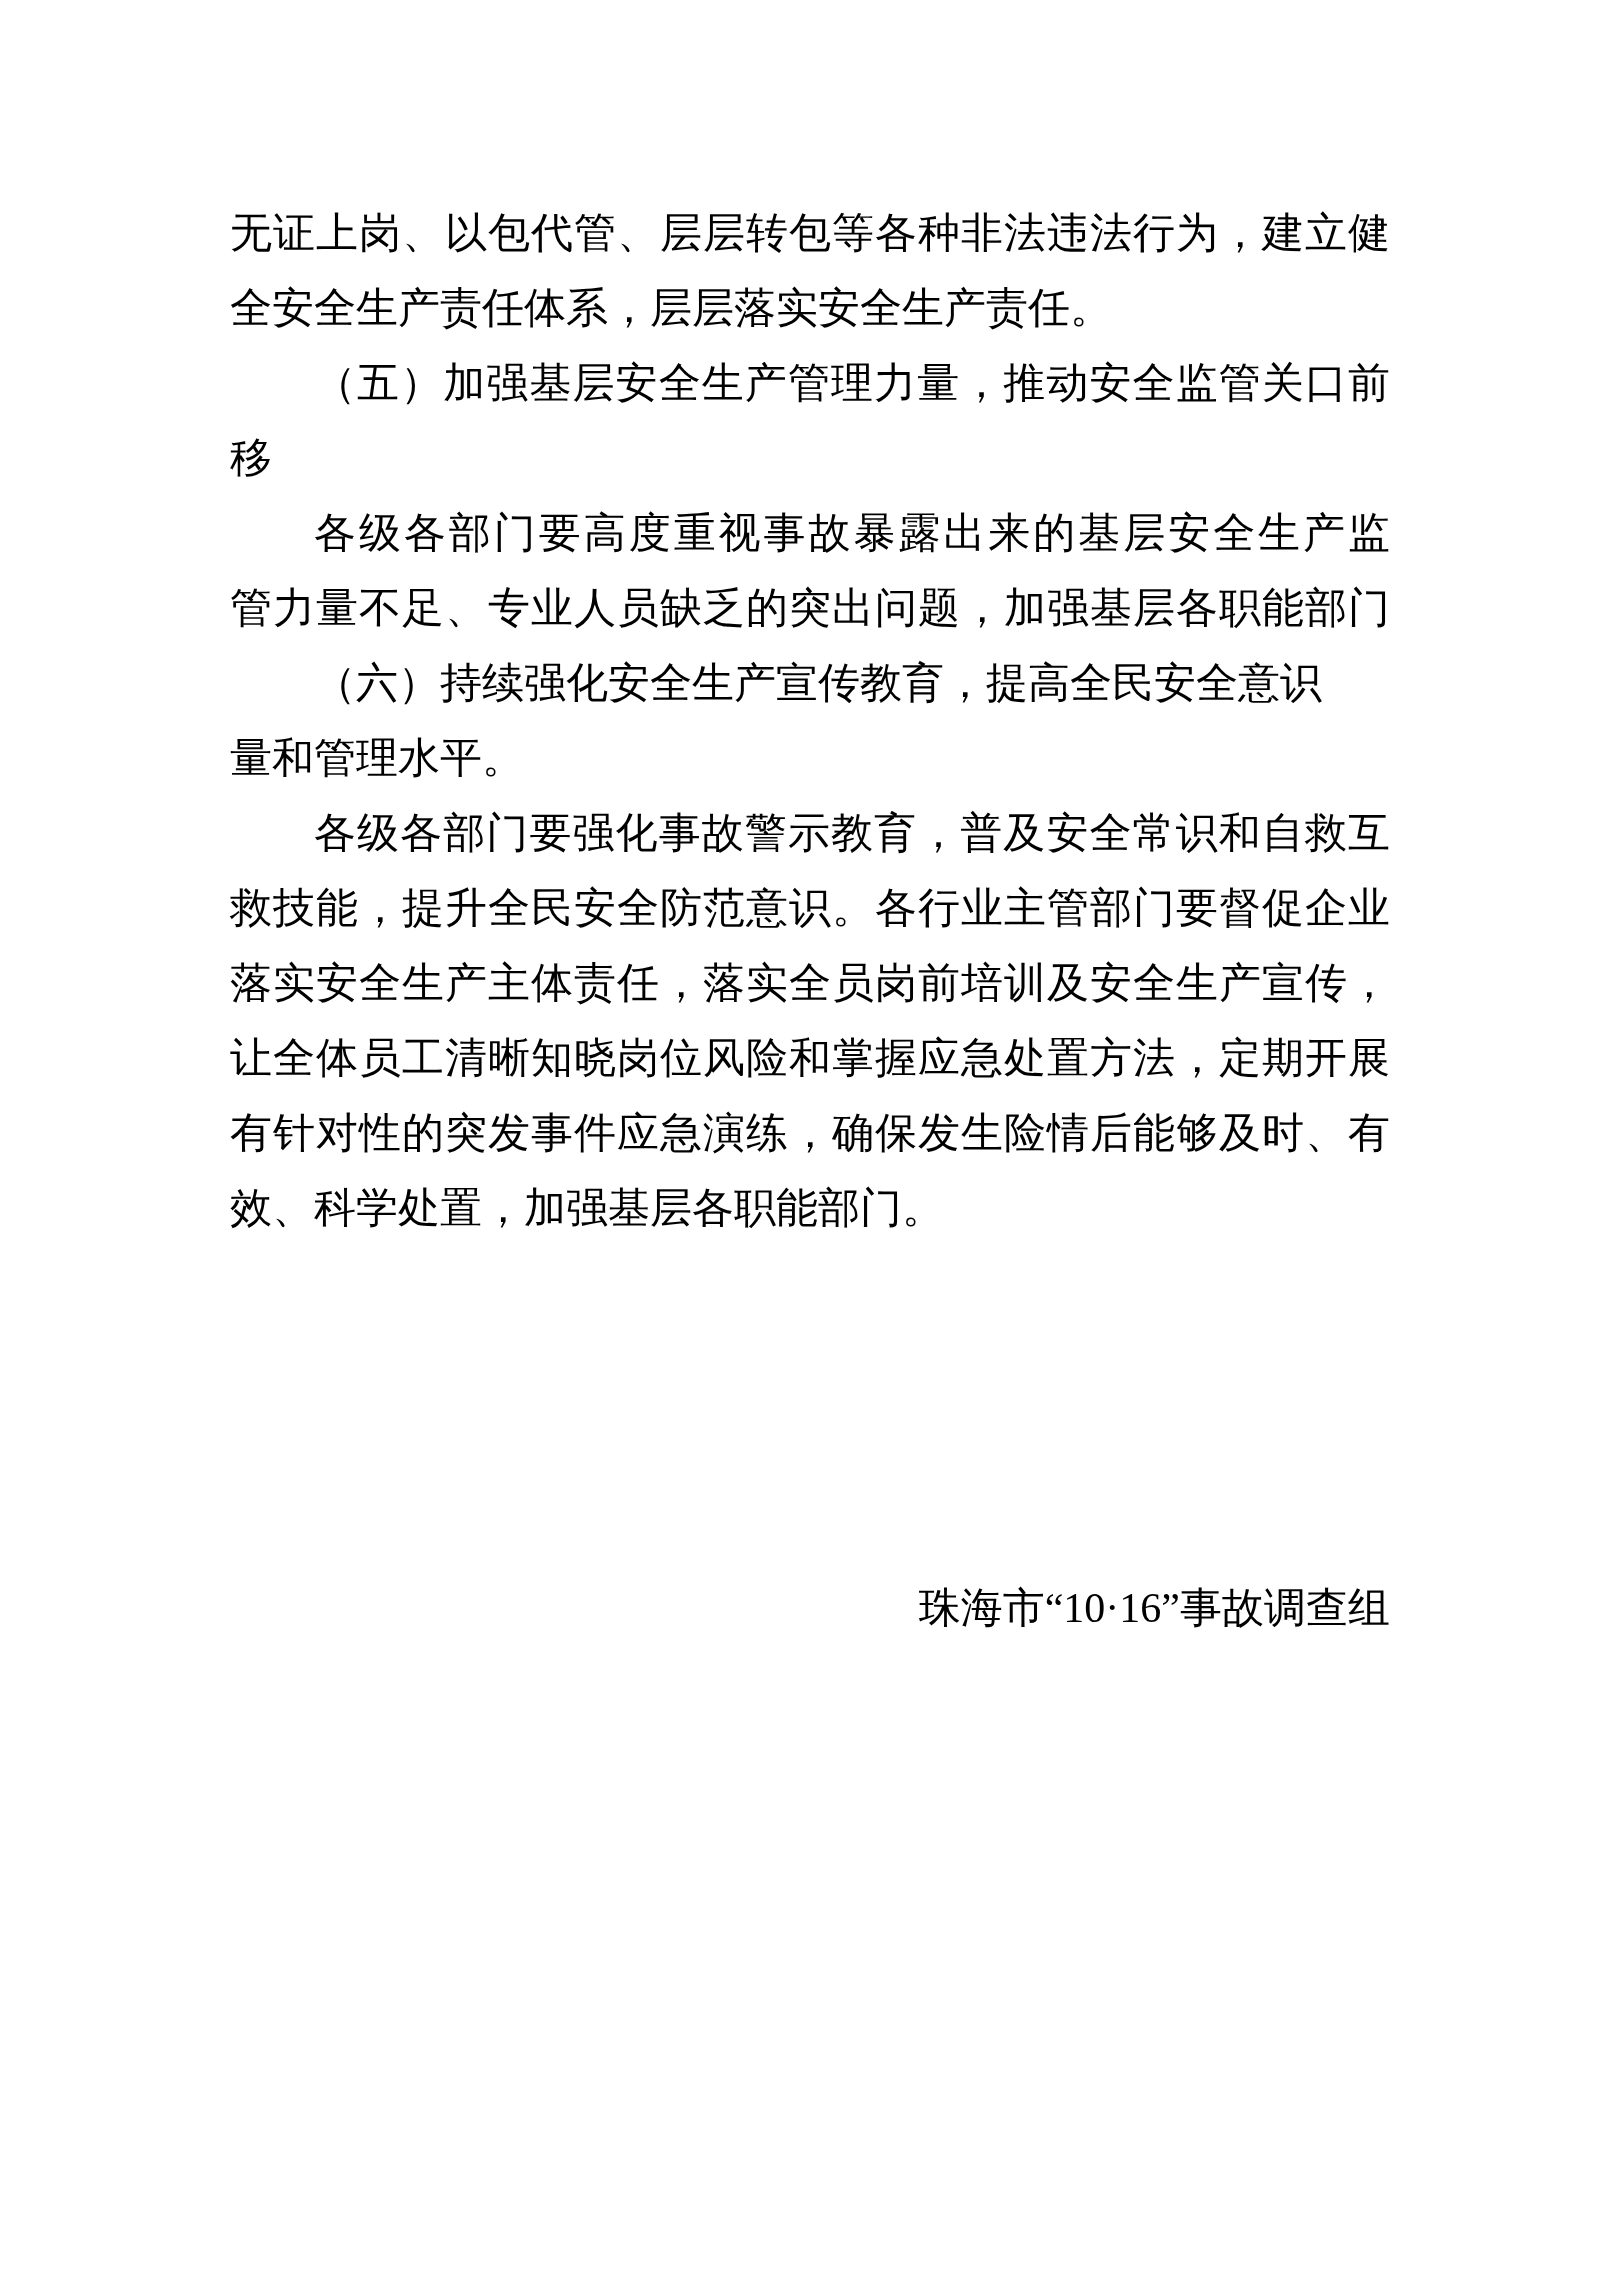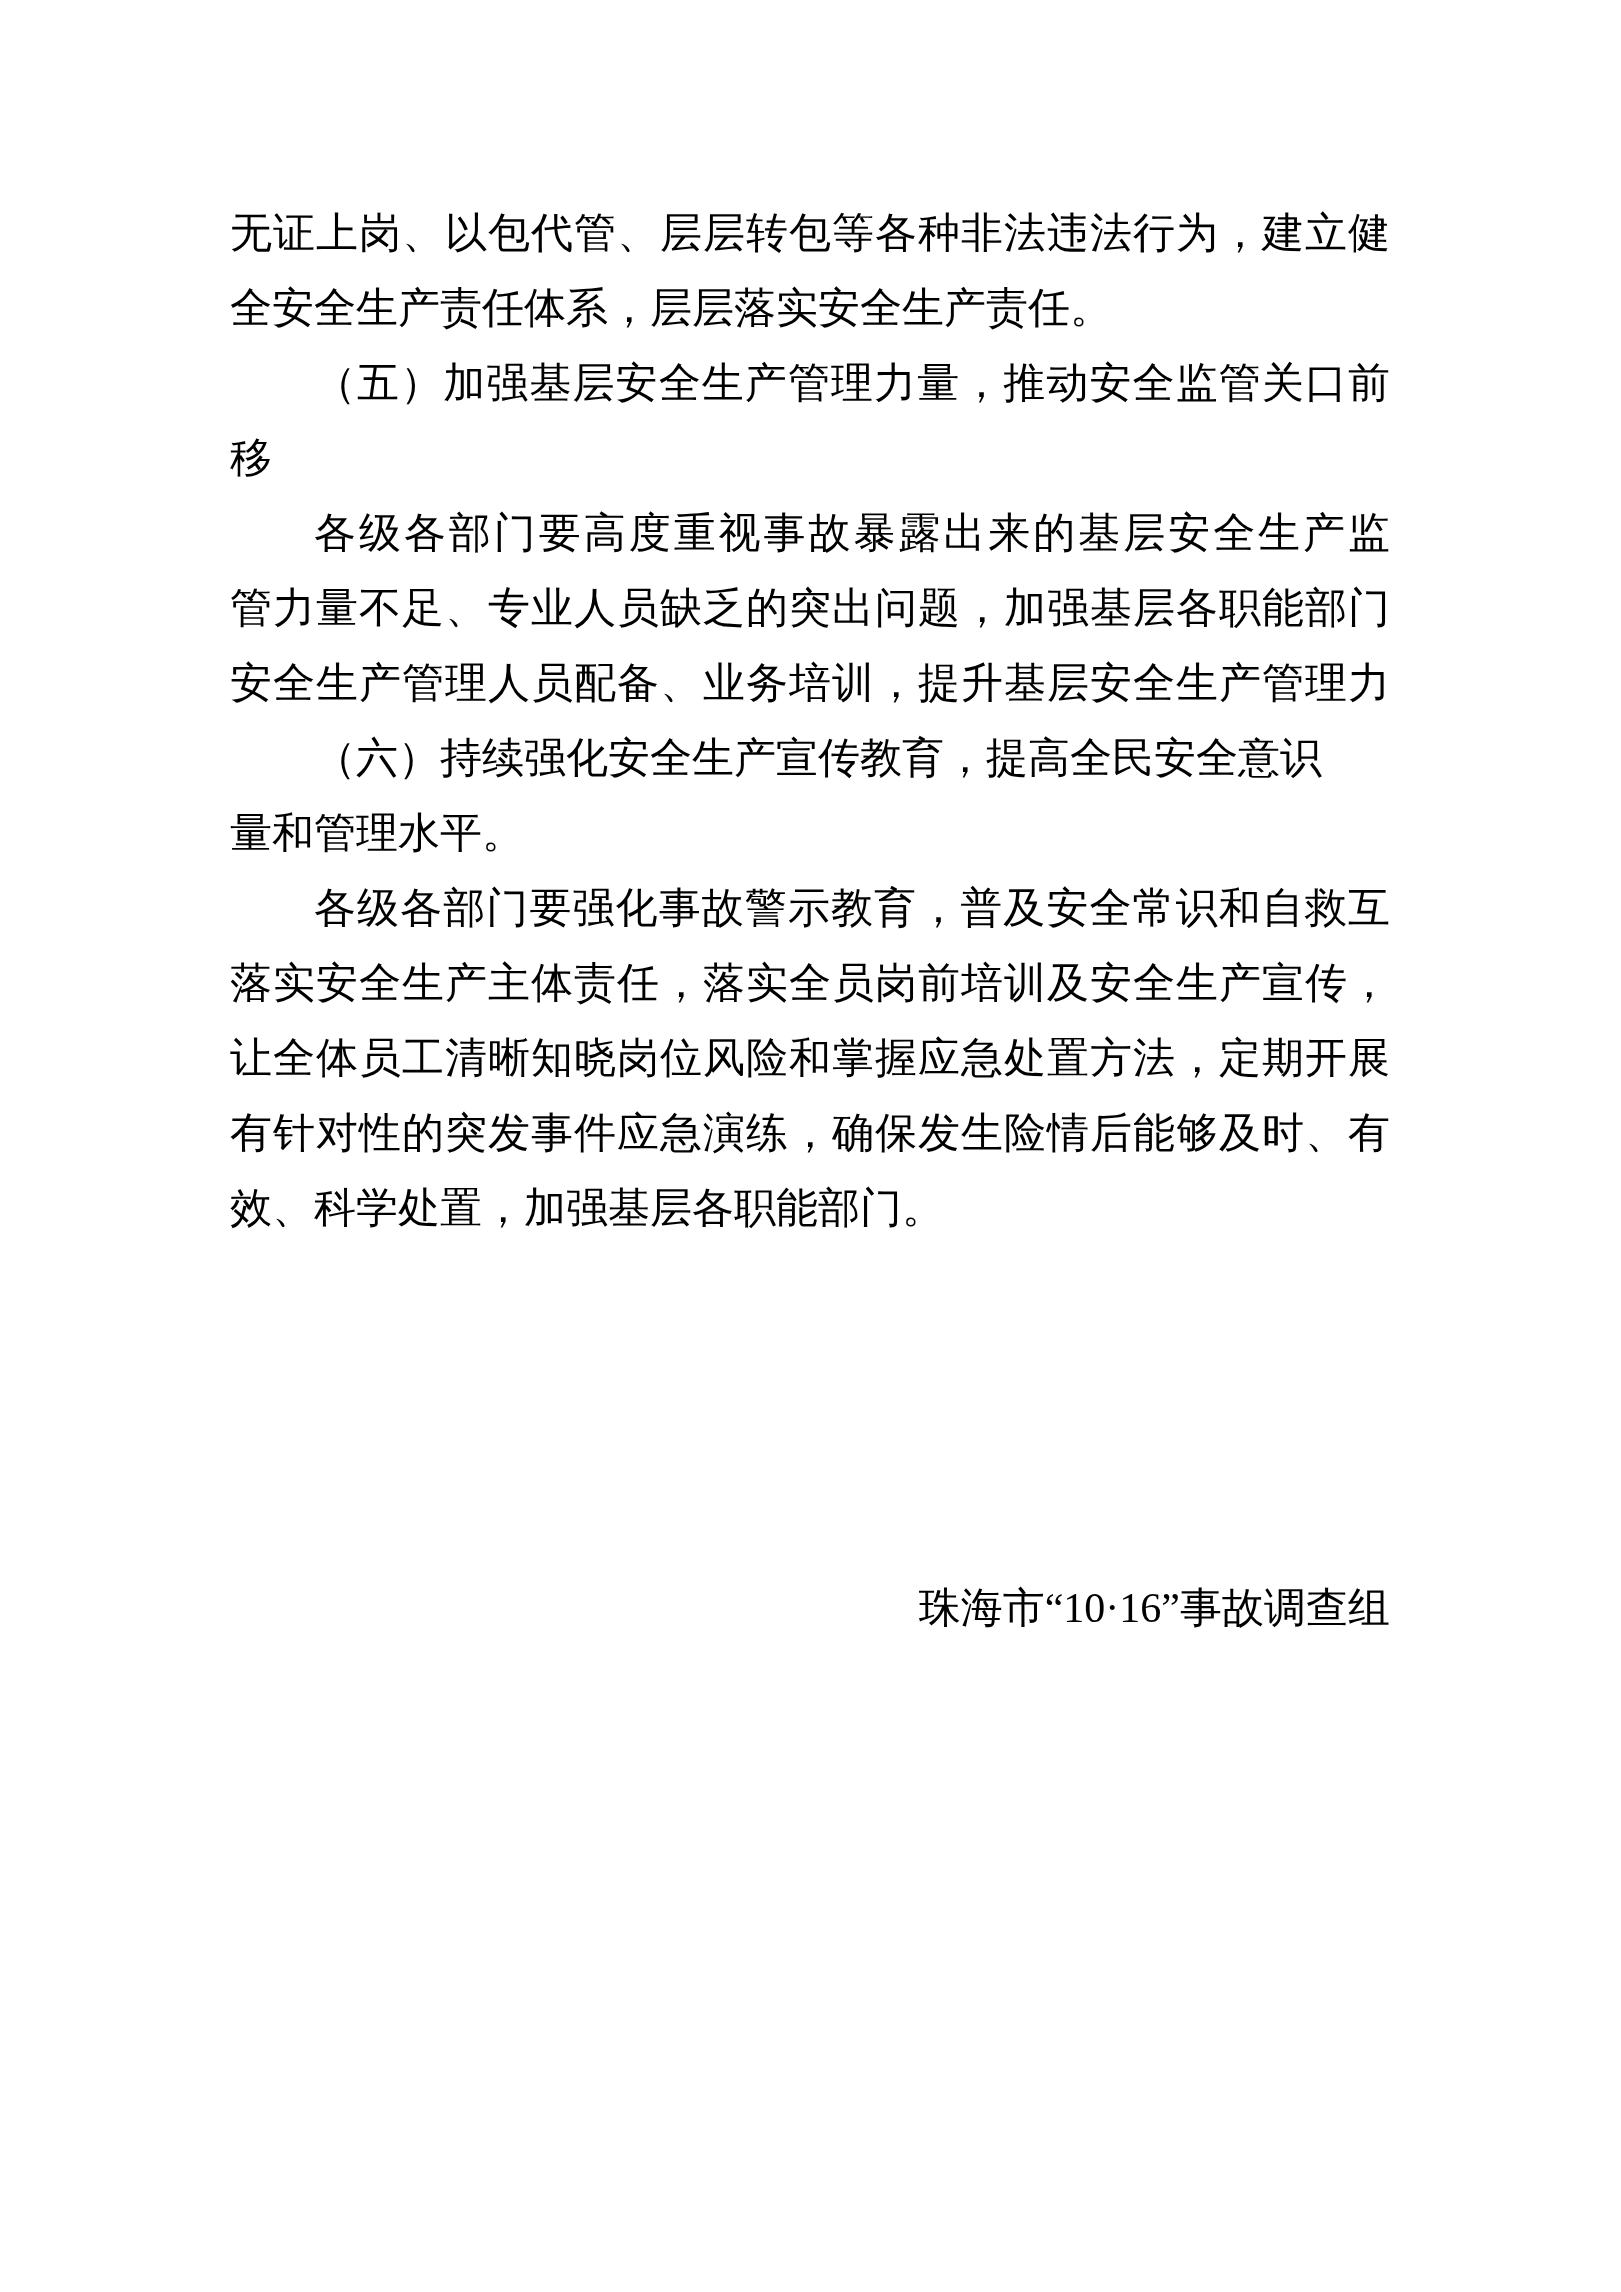--- a/index.html
+++ b/index.html
@@ -63,24 +63,24 @@
 <body>
 
 <div class="page">
   <div class="content">
     <div class="line justify">无证上岗、以包代管、层层转包等各种非法违法行为，建立健</div>
     <div class="line">全安全生产责任体系，层层落实安全生产责任。</div>
     <div class="line indent justify bold">（五）加强基层安全生产管理力量，推动安全监管关口前</div>
     <div class="line bold">移</div>
     <div class="line indent justify">各级各部门要高度重视事故暴露出来的基层安全生产监</div>
     <div class="line justify">管力量不足、专业人员缺乏的突出问题，加强基层各职能部门</div>
-    <div class="line justify">安全生产管理人员配备、业务培训，提升基层安全生产管理力</div>
     <div class="line indent bold">（六）持续强化安全生产宣传教育，提高全民安全意识</div>
     <div class="line">量和管理水平。</div>
     <div class="line indent justify">各级各部门要强化事故警示教育，普及安全常识和自救互</div>
+    <div class="line justify">救技能，提升全民安全防范意识。各行业主管部门要督促企业</div>
     <div class="line justify">落实安全生产主体责任，落实全员岗前培训及安全生产宣传，</div>
     <div class="line justify">让全体员工清晰知晓岗位风险和掌握应急处置方法，定期开展</div>
     <div class="line justify">有针对性的突发事件应急演练，确保发生险情后能够及时、有</div>
     <div class="line">效、科学处置，加强基层各职能部门。</div>
 
     <div class="signature-block">
       <div class="sig-org">珠海市“10·16”事故调查组</div>
       <div class="sig-date">2020 年 2 月 4 日</div>
     </div>
   </div>

